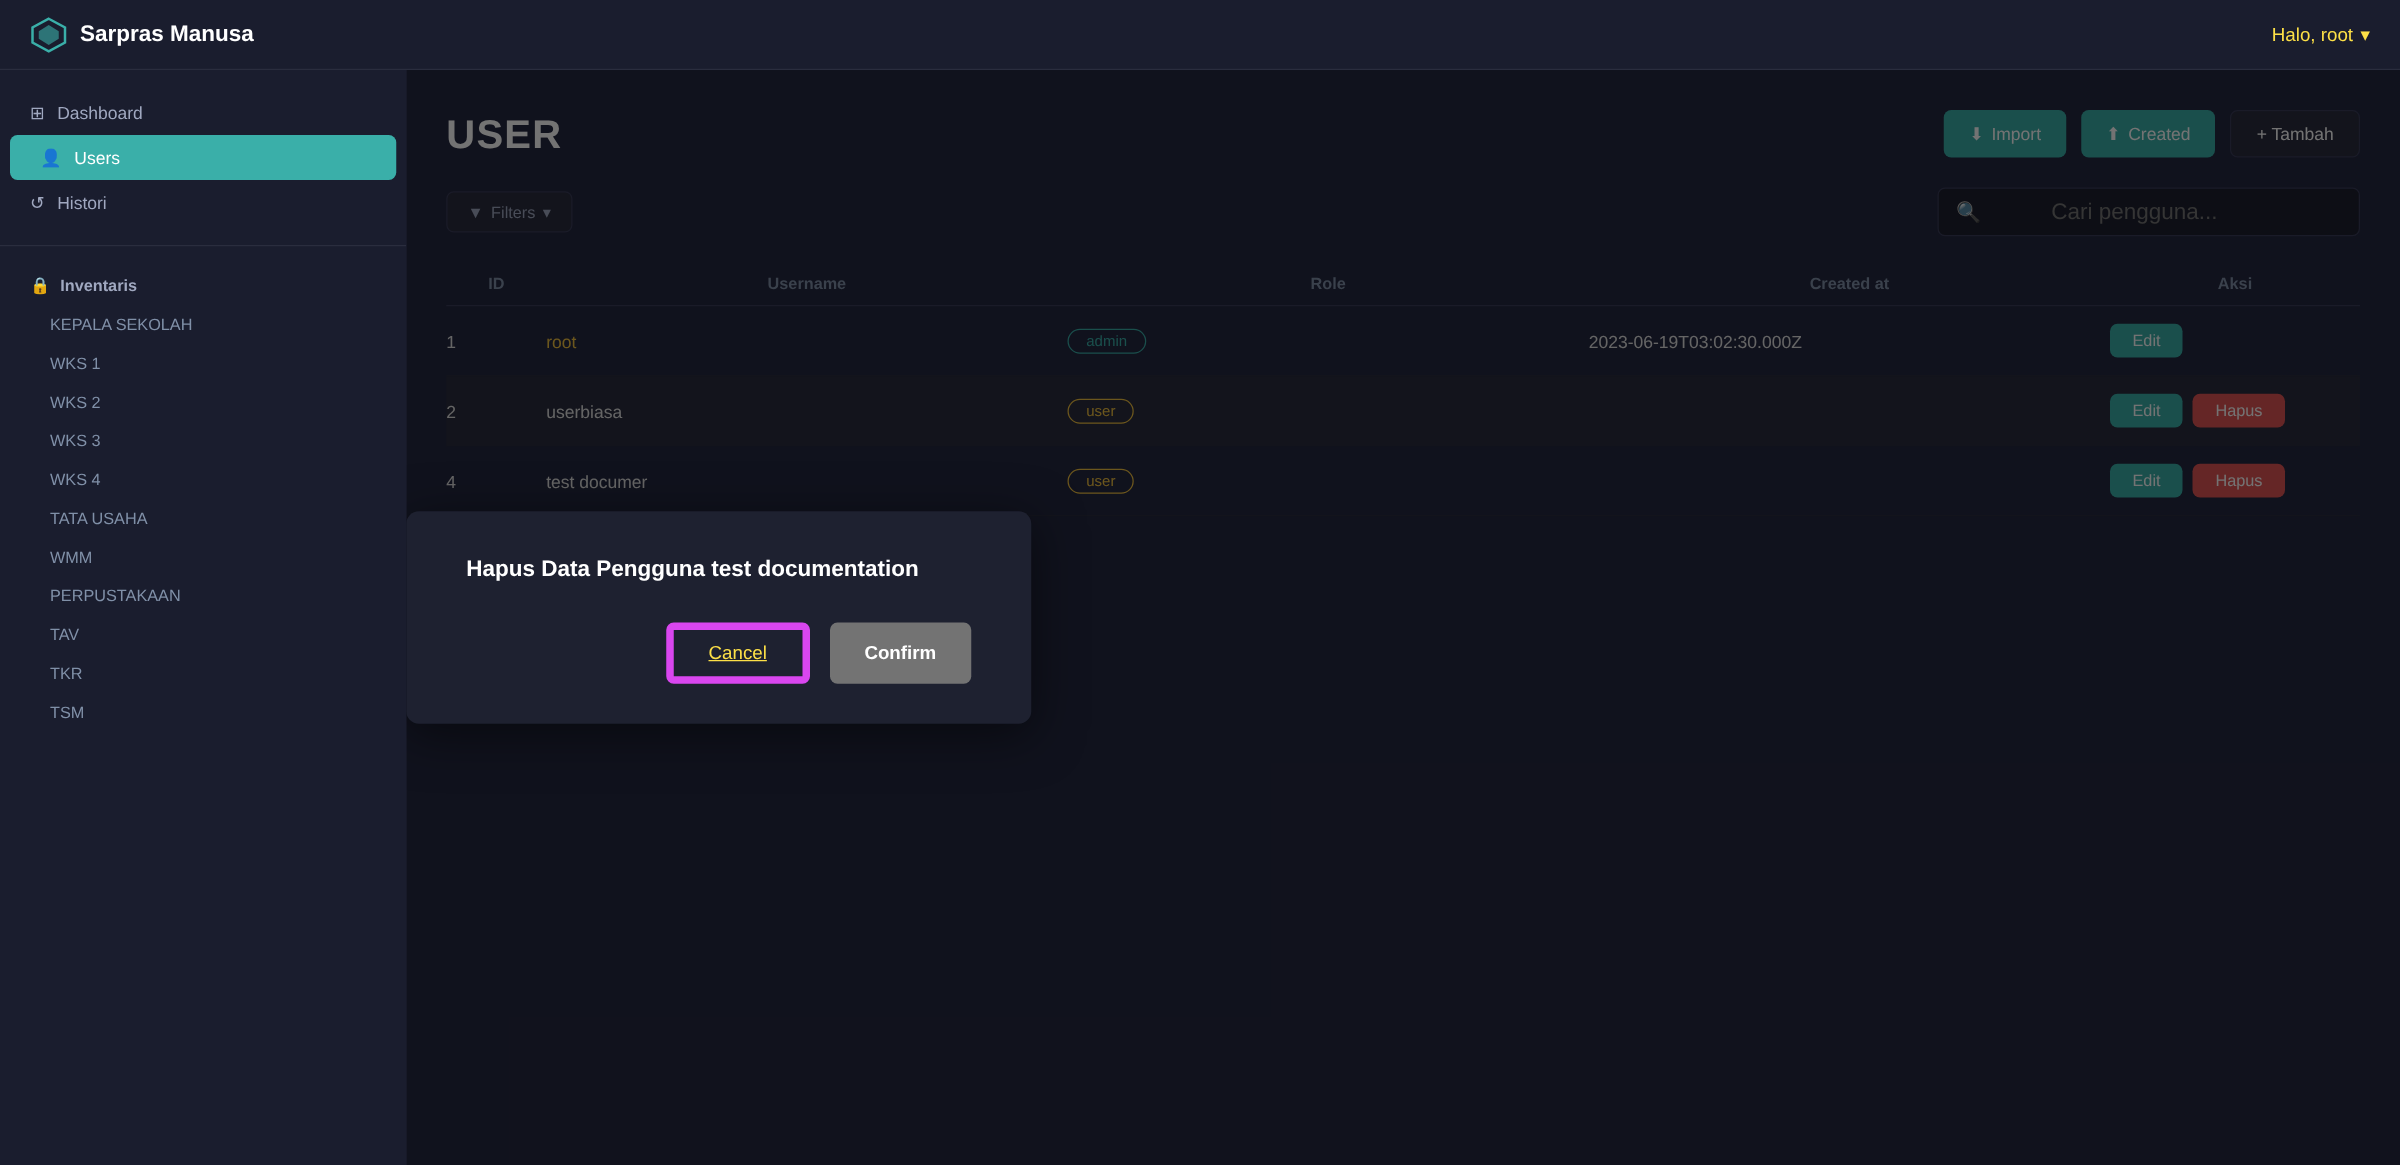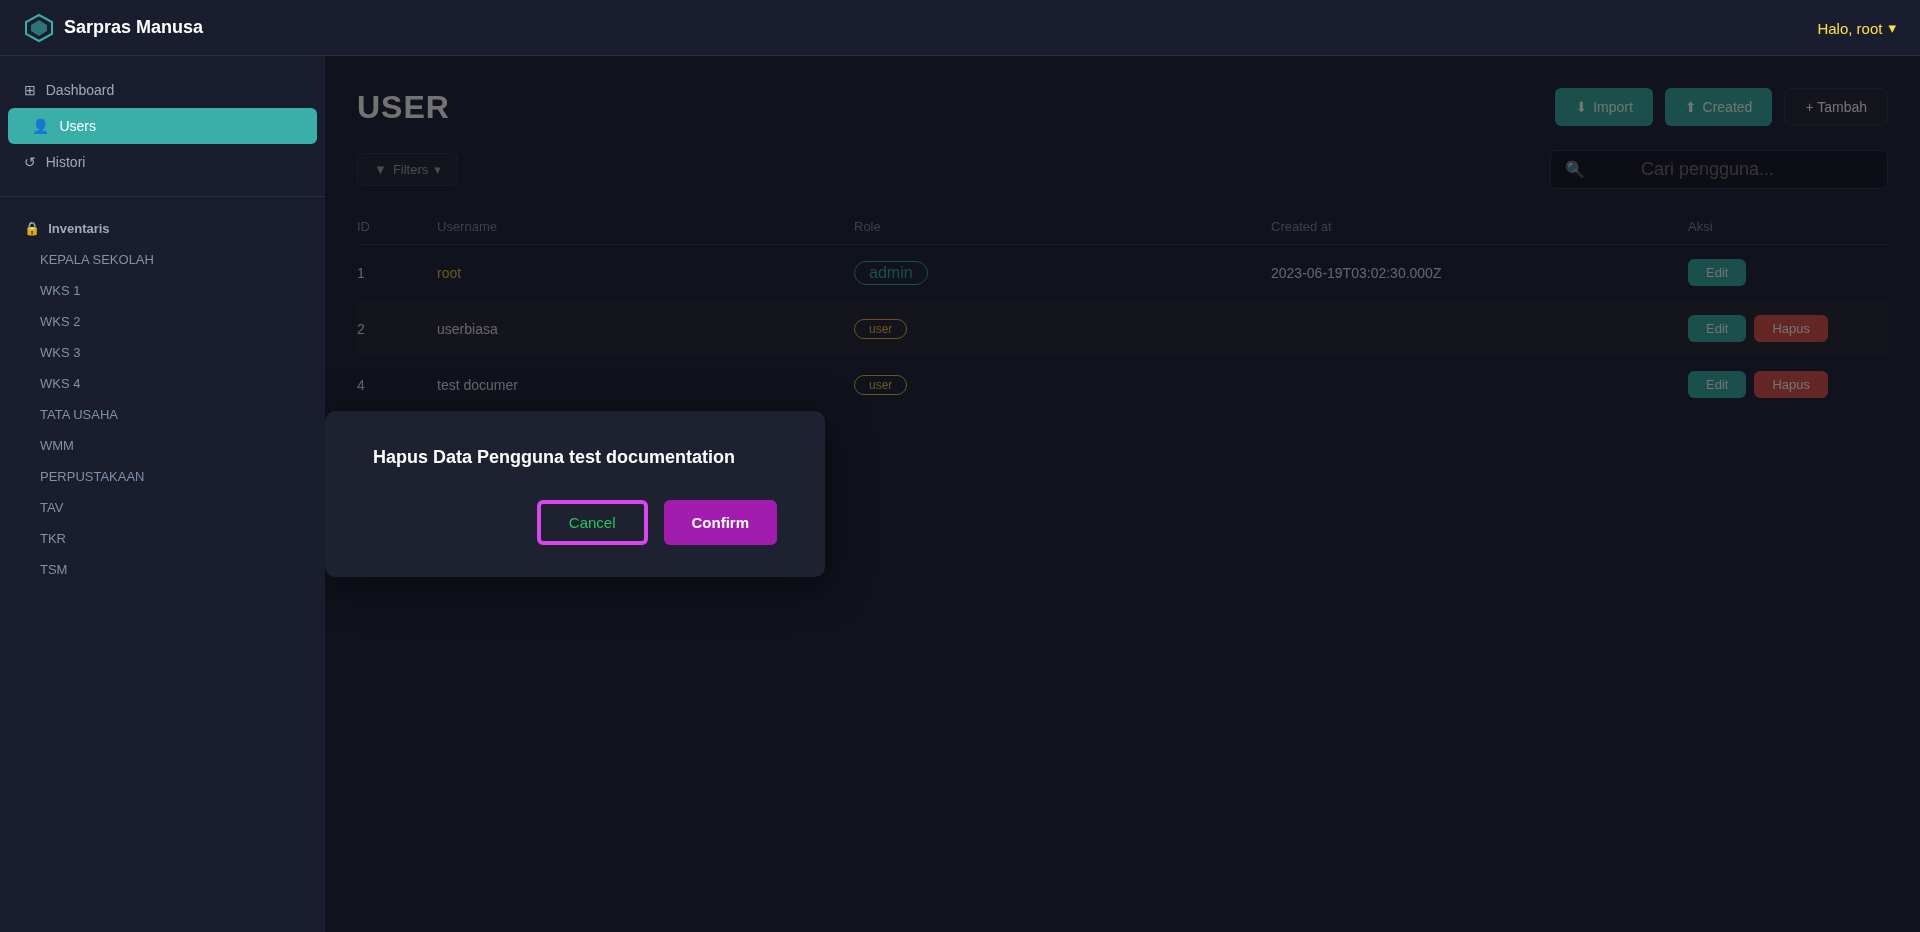--- a/index.html
+++ b/index.html
@@ -190,41 +190,42 @@
 
     
     .table-container { width: 100%; }
     .table-header {
       display: grid;
       grid-template-columns: 80px 1fr 1fr 1fr 200px;
       padding: 10px 0;
       border-bottom: 1px solid #3a3d5a;
       color: #8090a8;
       font-size: 13px;
-      font-weight: 400;
+      font-weight: 700;
+      text-align: center;
     }
     .table-row {
       display: grid;
       grid-template-columns: 80px 1fr 1fr 1fr 200px;
       padding: 14px 0;
       border-bottom: 1px solid #2a2d3e;
       align-items: center;
       font-size: 14px;
     }
     .table-row.highlighted {
       background: #2a2d3e;
     }
     .username-link { color: #f0c040; }
     .role-badge {
       display: inline-block;
       border: 1px solid #3aafa9;
       color: #3aafa9;
       border-radius: 20px;
       padding: 2px 14px;
-      font-size: 16px;
+      font-size: 12px;
     }
     .role-badge-user {
       display: inline-block;
       border: 1px solid #f0c040;
       color: #f0c040;
       border-radius: 20px;
       padding: 2px 14px;
       font-size: 12px;
     }
     .btn-edit {
@@ -300,29 +301,30 @@
       color: #fff;
       margin-bottom: 32px;
     }
     .modal-actions {
       display: flex;
       gap: 16px;
       justify-content: flex-end;
     }
     .btn-cancel {
       background: transparent;
-      color: #22c55e;
-      border: 4px solid #d946ef;
+      color: #fde047;
+      border: 6px solid #d946ef;
       border-radius: 6px;
       padding: 10px 28px;
       font-size: 15px;
       cursor: pointer;
+      text-decoration: underline;
     }
     .btn-confirm {
-      background: #a21caf;
+      background: #737373;
       color: #fff;
       border: none;
       border-radius: 6px;
       padding: 10px 28px;
       font-size: 15px;
       font-weight: 600;
       cursor: pointer;
     }
   </style>
 </head>

